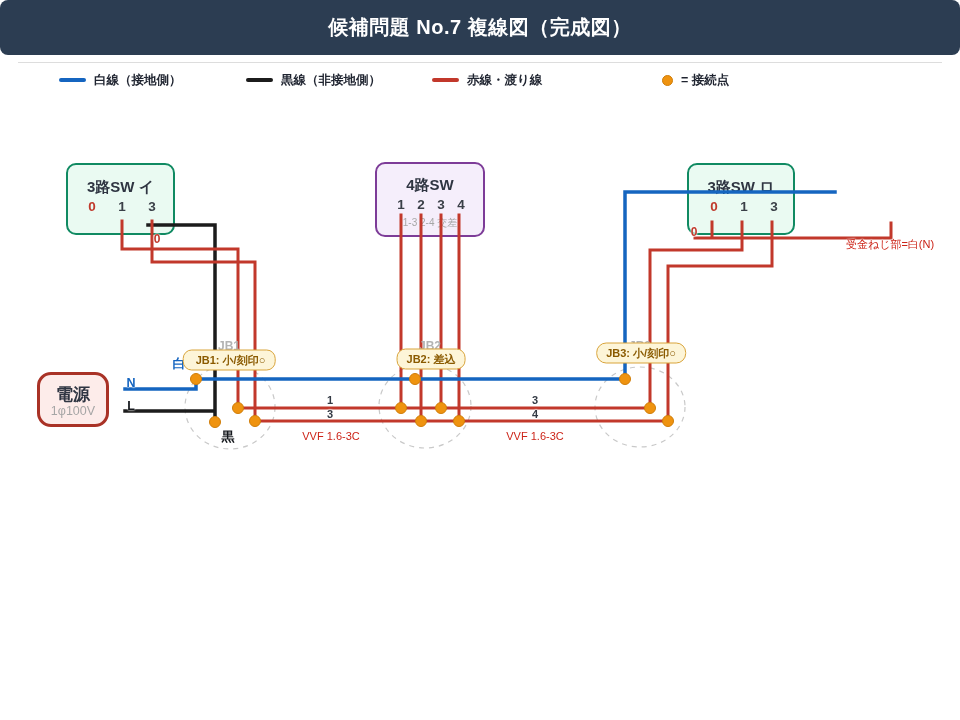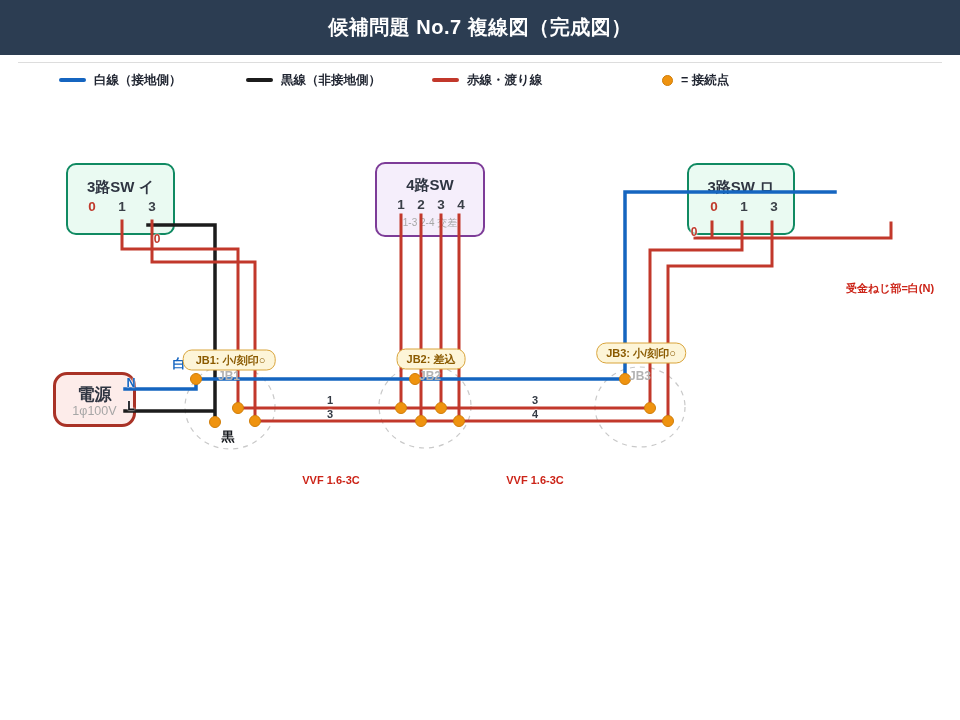--- a/index.html
+++ b/index.html
@@ -27,21 +27,21 @@
   body{
     font-family:"Liberation Sans","DejaVu Sans",sans-serif;
     background:#ffffff;overflow:hidden;position:relative;
   }
   .stage{position:absolute;inset:0;width:960px;height:720px;}
 
   
   .app-header{
     position:absolute;left:0;top:0;width:960px;height:55px;
     background:var(--c-navy,#2c3d52);color:#fff;
-    display:flex;flex-direction:column;align-items:center;justify-content:center;gap:3px;
+    display:flex;flex-direction:column;align-items:center;justify-content:center;gap:3px;border-radius:8px;
   }
   .app-header .title{font-size:20px;font-weight:bold;letter-spacing:.5px;}
   .app-header .subtitle{font-size:11px;color:#a9b6c9;font-weight:600;}
   .top-divider{position:absolute;left:18px;top:62px;width:924px;height:1px;background:#dddddd;}
   .app-footer{
     position:absolute;left:0;top:693px;width:960px;height:27px;
     background:var(--c-navy,#2c3d52);color:#d3dbe6;
     display:flex;align-items:center;justify-content:center;
     font-size:12px;font-weight:600;
   }
@@ -76,23 +76,23 @@
   .wire.red{stroke:var(--c-wire-red,#c2382b);stroke-width:3;}
   .jdot{fill:var(--c-dot,#ef930f);stroke:var(--c-dot-edge,#d07d08);stroke-width:1;}
 
   
   .flabel{position:absolute;transform:translate(-50%,-50%);white-space:nowrap;z-index:30;
           text-shadow:0 0 2px #fff,0 0 2px #fff;}
   .flabel.blue{color:var(--c-wire-white,#1565c0);font-weight:bold;font-size:13px;}
   .flabel.dark{color:#15181d;font-weight:bold;font-size:13px;}
   .flabel.redsm{color:#c0392b;font-weight:bold;font-size:12px;}
   .flabel.num{color:#333a44;font-weight:bold;font-size:11px;}
-  .flabel.redtxt{color:var(--c-red-text,#cc2418);font-weight:bold;font-size:11px;margin-top:44px;}
-
-  .jb-tag{position:absolute;transform:translate(-50%,-50%);color:#b3b3b3;font-size:12px;font-weight:bold;z-index:25;margin-top:30px;}
+  .flabel.redtxt{color:var(--c-red-text,#cc2418);font-weight:normal;font-size:11px;}
+
+  .jb-tag{position:absolute;transform:translate(-50%,-50%);color:#b3b3b3;font-size:12px;font-weight:bold;z-index:25;}
   .jb-badge{
     position:absolute;transform:translate(-50%,-50%);z-index:40;
     background:var(--c-badge-fill,#fdf5d8);border:1.5px solid var(--c-badge-border,#d9a43b);
     color:var(--c-badge-text,#8a5a00);font-size:11px;font-weight:bold;
     padding:2px 9px;border-radius:9px;white-space:nowrap;
   }
 </style>
 </head>
 <body>
 
@@ -137,21 +137,21 @@
   </div>
 
   <div class="comp sw-green" style="left:687px;top:163px;width:108px;height:72px;">
     <div class="comp-title" style="top:13px;font-size:15px;">3路SW ロ</div>
     <span class="term red" style="left:16px;top:34px;">0</span>
     <span class="term" style="left:46px;top:34px;">1</span>
     <span class="term" style="left:76px;top:34px;">3</span>
   </div>
 
 
-  <div class="comp power-box" style="left:37px;top:372px;width:83px;height:55px;margin-left:16px;">
+  <div class="comp power-box" style="left:37px;top:372px;width:72px;height:55px;">
     <div class="comp-title" style="top:8px;font-size:17px;">電源</div>
     <div class="comp-sub" style="top:29px;font-size:12.5px;">1φ100V</div>
   </div>
 
   <svg class="wires" width="960" height="720" viewBox="0 0 960 720">
     <ellipse class="jb-circle" cx="230" cy="407" rx="45" ry="42"></ellipse>
     <ellipse class="jb-circle" cx="425" cy="406" rx="46" ry="42"></ellipse>
     <ellipse class="jb-circle" cx="640" cy="407" rx="45" ry="40"></ellipse>
 
     <path class="wire black" d="M148,225 H215 V422 M125,411 H215"></path>

